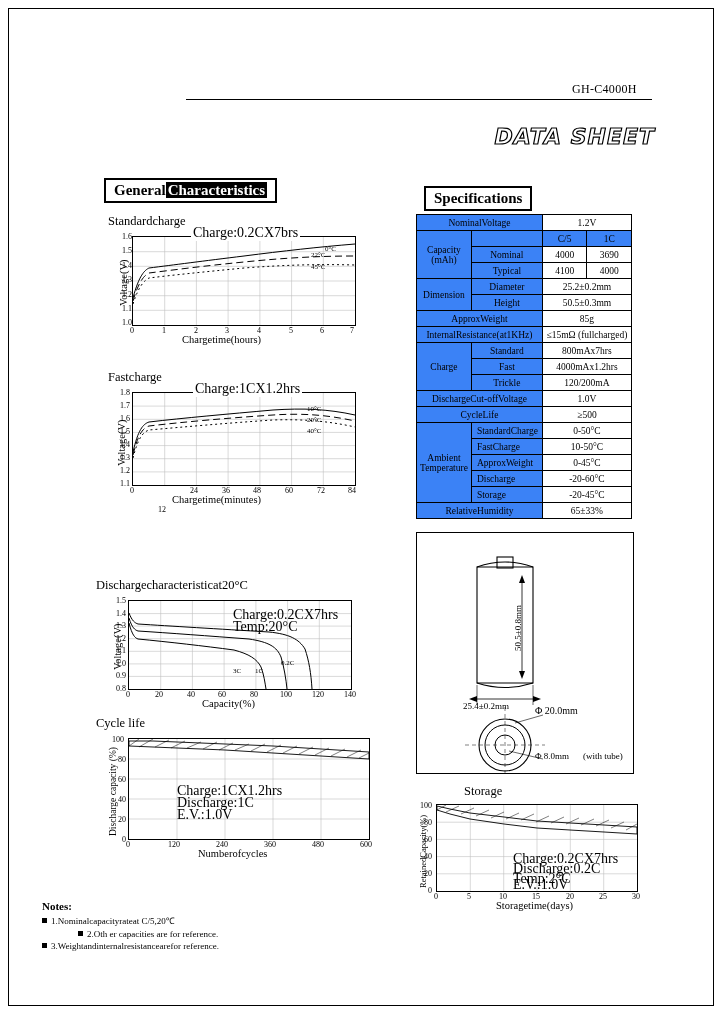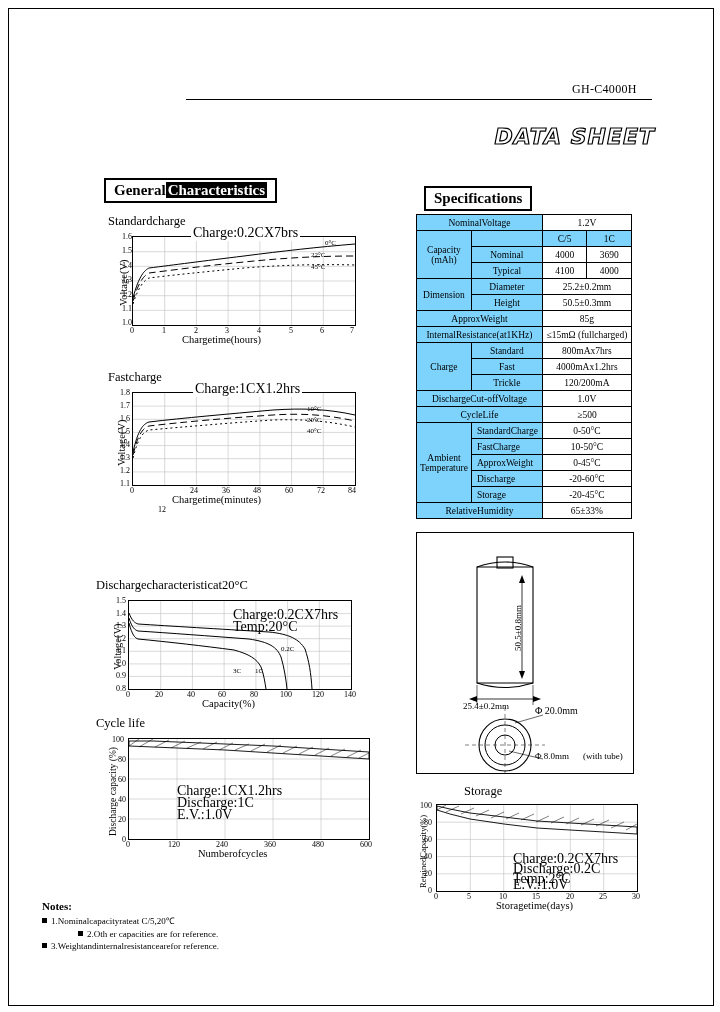--- a/index.html
+++ b/index.html
@@ -29,21 +29,21 @@
   .chart .ctitle{position:absolute;font-size:12.5px;}
   .axis-lbl{position:absolute;font-size:8px;color:#000;}
   .axis-name{position:absolute;font-size:10.5px;}
   .vert{transform-origin:0 0;transform:rotate(-90deg);white-space:nowrap;}
   .note{position:absolute;font-size:14px;}
 
   
   table.spec{position:absolute;border-collapse:collapse;font-size:9.5px;}
   table.spec td{border:1px solid #000;padding:1px 3px;height:13px;text-align:center;vertical-align:middle;}
   table.spec td.l{text-align:left;padding-left:5px;}
-  .shade{background:#7dd3fc;}
+  .shade{background:#3b82f6;}
 
   
   .drawbox{position:absolute;border:1px solid #000;background:#fff;}
   .notes{position:absolute;font-size:9px;}
   .bullet{display:inline-block;width:5px;height:5px;background:#000;margin-right:4px;vertical-align:1px;}
 </style>
 </head>
 <body>
 
 <div class="page">
@@ -77,21 +77,21 @@
             <line x1="0" y1="58.7" x2="222" y2="58.7"></line>
           <line x1="0" y1="73.3" x2="222" y2="73.3"></line>
         </g>
         <g fill="none" stroke="#000" stroke-width="1">
           <path d="M0,61 C6,38 12,33 16,31 C40,28 70,24 111,19 C150,14 185,10 222,7"></path>
           <path d="M0,64 C6,43 12,38 16,36 C40,33 70,29 111,25 C150,21 185,19 222,19" stroke-dasharray="7,4"></path>
           <path d="M0,67 C6,48 12,43 16,41 C40,38 70,35 111,31 C150,28 185,27 222,28" stroke-dasharray="2,3"></path>
         </g>
       </svg>
       <div class="note" style="left:58px;top:-12px;background:#fff;padding:0 2px;">Charge:0.2CX7brs</div>
-      <div class="note" style="left:178px;top:2px;font-size:7px;padding-left:14px;">0°C</div>
+      <div class="note" style="left:178px;top:8px;font-size:7px;padding-left:14px;">0°C</div>
       <div class="note" style="left:178px;top:14px;font-size:7px;">22°C</div>
       <div class="note" style="left:178px;top:26px;font-size:7px;">45°C</div>
     </div>
     <div class="axis-lbl" style="left:18px;top:18px;">1.6</div>
     <div class="axis-lbl" style="left:18px;top:32px;">1.5</div>
     <div class="axis-lbl" style="left:18px;top:47px;">1.4</div>
     <div class="axis-lbl" style="left:18px;top:61px;">1.3</div>
     <div class="axis-lbl" style="left:18px;top:76px;">1.2</div>
     <div class="axis-lbl" style="left:18px;top:90px;">1.1</div>
     <div class="axis-lbl" style="left:18px;top:104px;">1.0</div>
@@ -175,21 +175,21 @@
             <line x1="0" y1="75.4" x2="222" y2="75.4"></line>
         </g>
         <g fill="none" stroke="#000" stroke-width="1">
           <path d="M0,12 C3,20 6,22 9,23 C40,25 90,28 140,31 C160,33 170,38 176,48 C180,60 182,72 183,88"></path>
           <path d="M0,17 C3,27 6,29 9,30 C40,32 80,35 120,38 C140,41 148,46 152,56 C155,66 157,78 158,88"></path>
           <path d="M0,22 C3,34 6,37 9,38 C40,41 75,45 105,49 C120,53 128,58 132,66 C135,74 136,82 137,88"></path>
         </g>
       </svg>
       <div class="note" style="left:104px;top:6px;">Charge:0.2CX7hrs</div>
       <div class="note" style="left:104px;top:18px;">Temp:20°C</div>
-      <div class="note" style="left:152px;top:44px;font-size:7px;">0.2C</div>
+      <div class="note" style="left:152px;top:58px;font-size:7px;">0.2C</div>
       <div class="note" style="left:126px;top:66px;font-size:7px;">1C</div>
       <div class="note" style="left:104px;top:66px;font-size:7px;">3C</div>
     </div>
     <div class="axis-lbl" style="left:22px;top:18px;">1.5</div>
     <div class="axis-lbl" style="left:22px;top:31px;">1.4</div>
     <div class="axis-lbl" style="left:22px;top:43px;">1.3</div>
     <div class="axis-lbl" style="left:22px;top:56px;">1.2</div>
     <div class="axis-lbl" style="left:22px;top:68px;">1.1</div>
     <div class="axis-lbl" style="left:22px;top:81px;">1.0</div>
     <div class="axis-lbl" style="left:22px;top:93px;">0.9</div>

